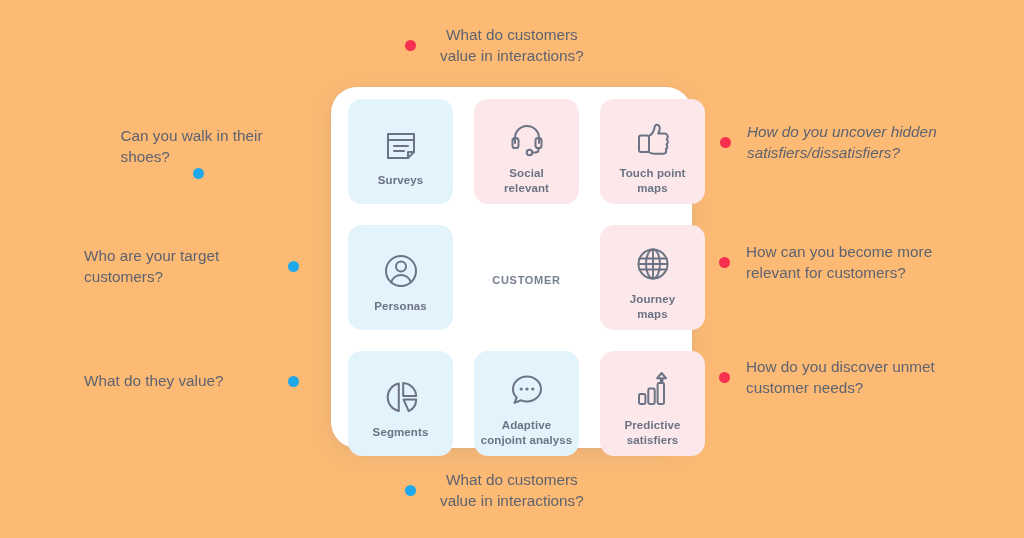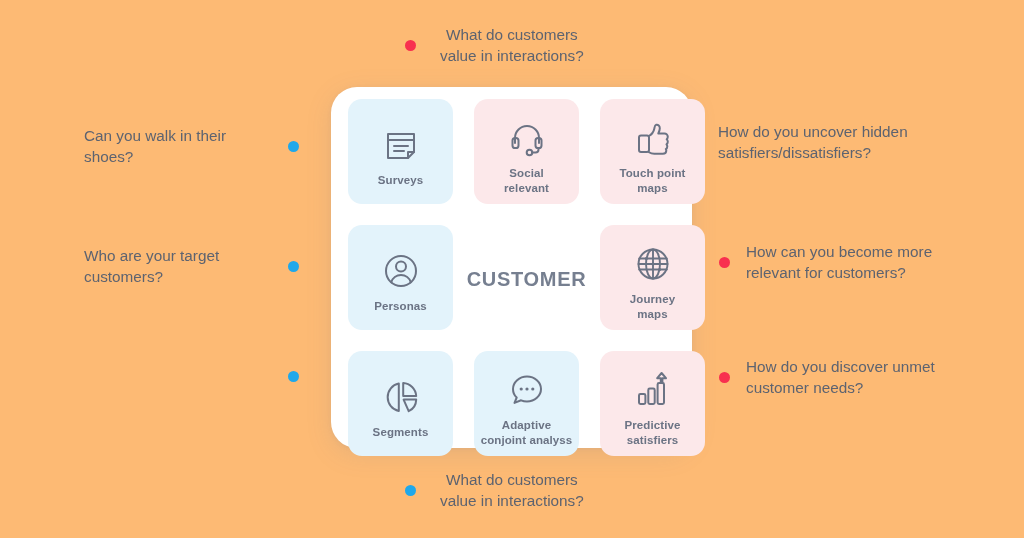--- a/index.html
+++ b/index.html
@@ -77,21 +77,21 @@
     white-space: pre-line;
     padding: 0 4px;
   }
 
   #customer-center {
     display: flex;
     align-items: center;
     justify-content: center;
   }
   #customer-label {
-    font-size: 20px;
+    font-size: 11px;
     font-weight: bold;
     color: #767f90;
     letter-spacing: 0.7px;
   }
 
   
   .callout {
     position: absolute;
     display: flex;
     align-items: center;
@@ -137,37 +137,38 @@
 <body>
 
 <div id="stage">
 
   <div class="callout center" style="left:405px; top:25px; width:260px;">
     <span class="dot red"></span>
     <span class="callout-text">What do customers
 value in interactions?</span>
   </div>
 
-  <div class="callout left" style="left:84px; top:126px;">
+  <div class="callout left" style="left:84px; top:126px;flex-direction:column;">
     <span class="callout-text">Can you walk in their
 shoes?</span>
     <span class="dot blue"></span>
   </div>
 
   <div class="callout left" style="left:84px; top:246px;">
     <span class="callout-text">Who are your target
 customers?</span>
     <span class="dot blue"></span>
   </div>
 
   <div class="callout left" style="left:84px; top:371px;">
+    <span class="callout-text">What do they value?</span>
     <span class="dot blue"></span>
   </div>
 
-  <div class="callout right" style="left:691px; top:122px; width:290px;">
+  <div class="callout right" style="left:720px; top:122px; width:290px;font-style:italic;">
     <span class="dot red"></span>
     <span class="callout-text">How do you uncover hidden
 satisfiers/dissatisfiers?</span>
   </div>
 
   <div class="callout right" style="left:719px; top:242px; width:290px;">
     <span class="dot red"></span>
     <span class="callout-text">How can you become more
 relevant for customers?</span>
   </div>

